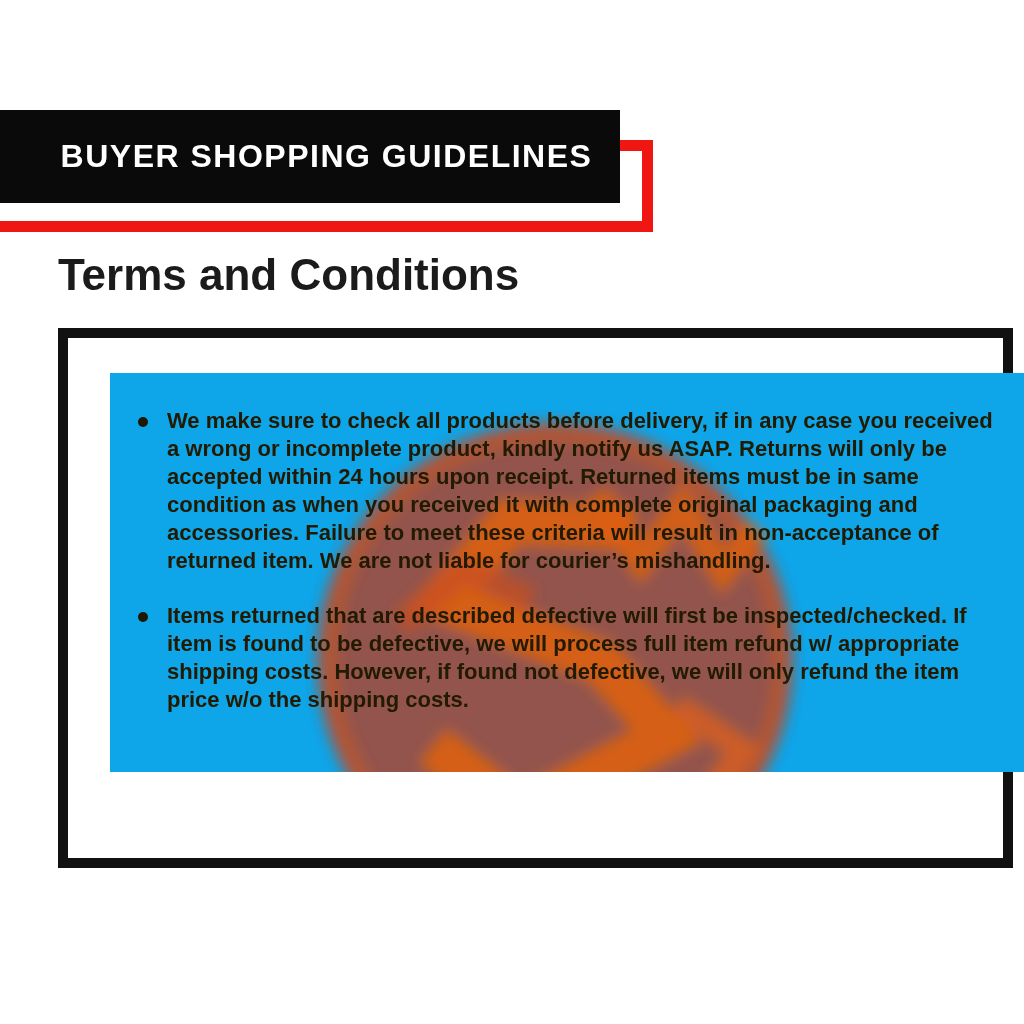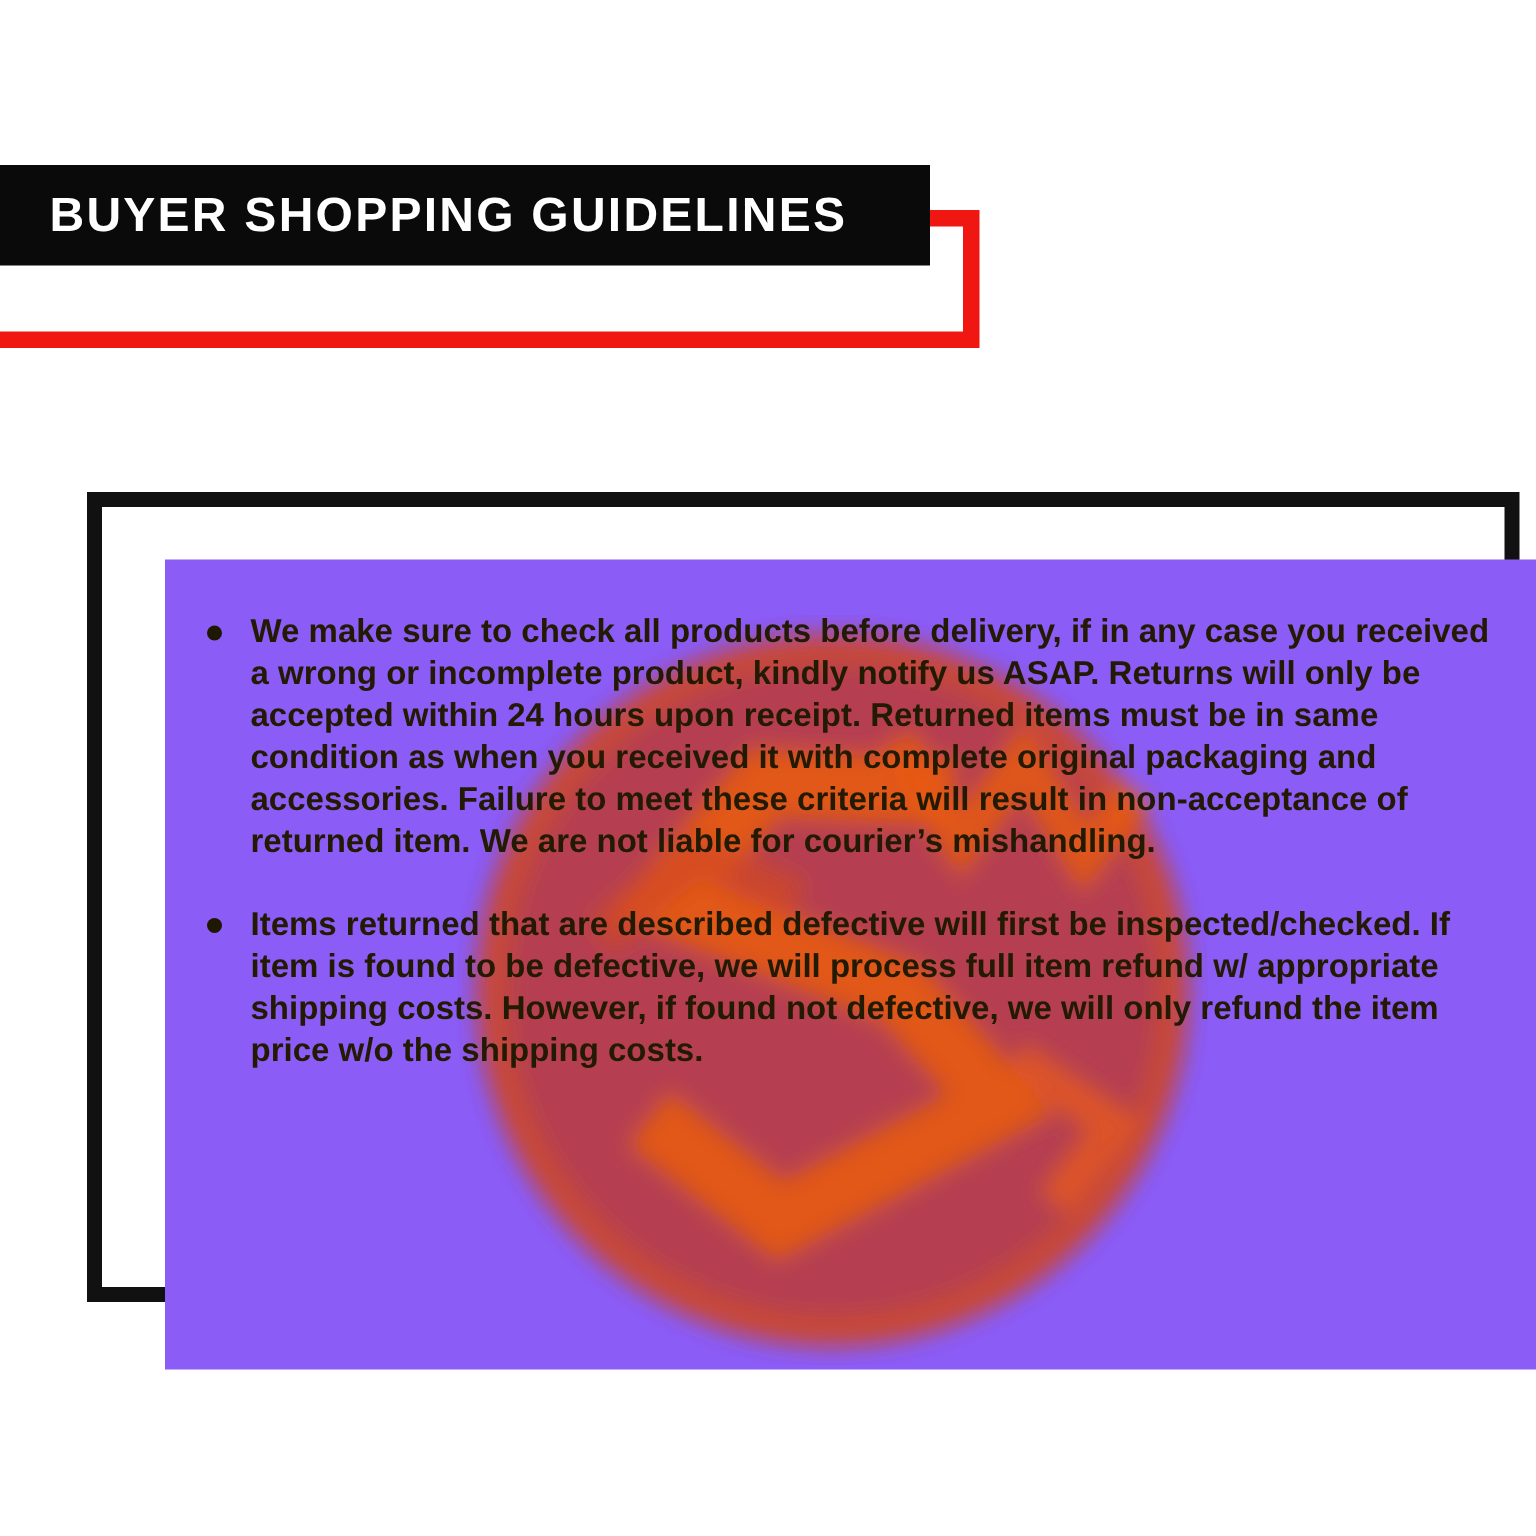--- a/index.html
+++ b/index.html
@@ -11,44 +11,44 @@
   .stage{position:absolute;inset:0;width:1024px;height:1024px;}
 
   
   .banner-offset-frame{
     position:absolute;left:-12px;top:140px;width:665px;height:92px;
     box-sizing:border-box;border:11px solid #f01712;background:transparent;
     z-index:1;
   }
   
   .banner{
-    position:absolute;left:0;top:110px;width:620px;height:67px;
-    background:#0a0a0a;display:flex;align-items:center;z-index:2;
+    position:absolute;left:0;top:110px;width:620px;height:93px;
+    background:#0a0a0a;display:flex;align-items:center;z-index:2;justify-content:center;
   }
   .banner-label{
     color:#ffffff;font-weight:bold;font-size:32px;letter-spacing:1.5px;
     padding-left:33px;white-space:nowrap;
   }
 
   .page-title{
     position:absolute;left:58px;top:250px;z-index:2;
     color:#1b1b1b;font-weight:bold;font-size:44px;letter-spacing:0px;
   }
 
   
   .terms-outline-frame{
     position:absolute;left:58px;top:328px;width:955px;height:540px;
     box-sizing:border-box;border:10px solid #111111;background:#ffffff;
     z-index:3;
   }
 
   
   .terms-panel{
-    position:absolute;left:110px;top:373px;width:914px;height:540px;
-    background:#8b5cf6;z-index:4;overflow:hidden;
+    position:absolute;left:110px;top:373px;width:914px;height:399px;
+    background:#0ea5e9;z-index:4;overflow:hidden;
   }
   .watermark{
     position:absolute;left:195px;top:37px;width:500px;height:500px;
     z-index:0;pointer-events:none;
   }
   .terms-list{
     position:relative;z-index:1;
     list-style:none;margin:0;padding:34px 0 0 28px;
   }
   .terms-list li{
@@ -68,20 +68,21 @@
 <body>
 
 <div class="stage">
 
   <div class="banner-offset-frame"></div>
 
   <div class="banner">
     <span class="banner-label">BUYER SHOPPING GUIDELINES</span>
   </div>
 
+  <div class="page-title">Terms and Conditions</div>
 
   <div class="terms-outline-frame"></div>
 
   <div class="terms-panel">
 
     <svg class="watermark" viewBox="0 0 500 500" xmlns="http://www.w3.org/2000/svg" aria-hidden="true">
       <defs>
         <filter id="wblur" x="-20%" y="-20%" width="140%" height="140%">
           <feGaussianBlur stdDeviation="7"></feGaussianBlur>
         </filter>

